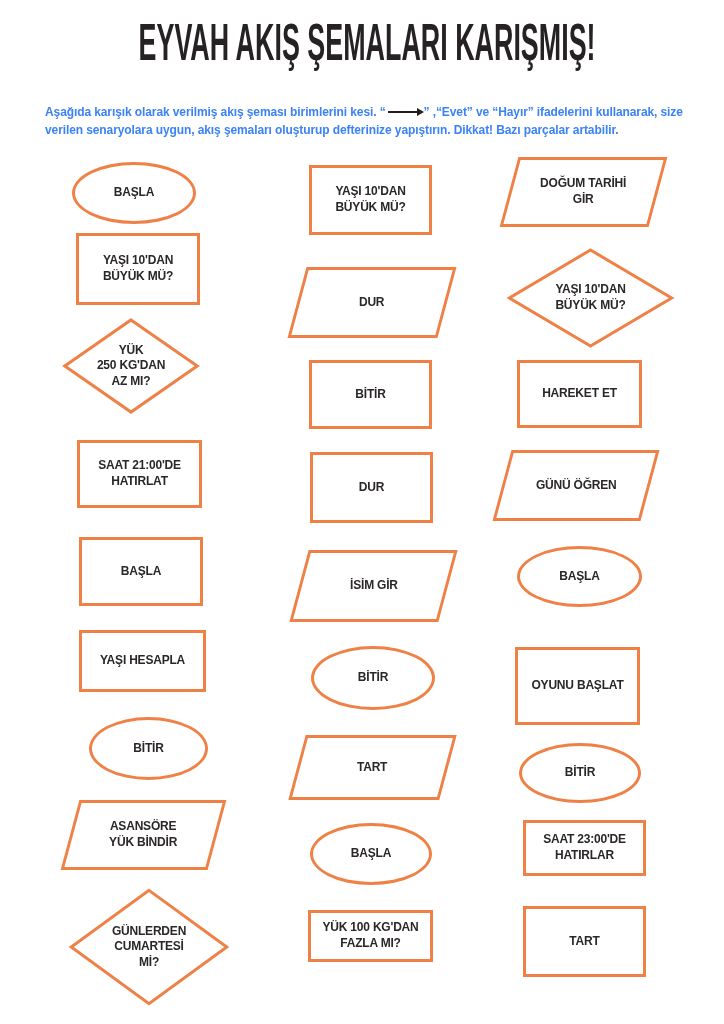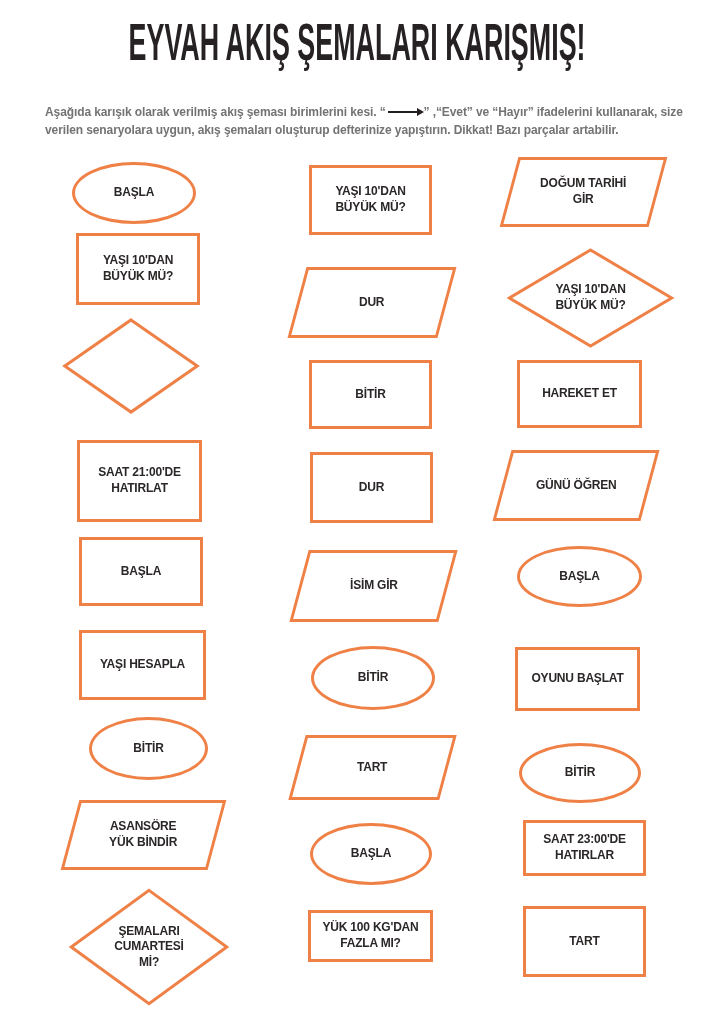--- a/index.html
+++ b/index.html
@@ -15,42 +15,42 @@
     background: #ffffff;
     overflow: hidden;
     color: #2b2b2b;
   }
   
   .title-wrap {
     position: absolute;
     top: 14px;
     left: 0;
     width: 724px;
-    text-align: left;
+    text-align: right;
   }
   .title {
     display: inline-block;
     margin: 0;
     font-size: 42px;
     font-weight: bold;
     letter-spacing: 0px;
     color: #262223;
     white-space: nowrap;
     transform: scale(0.64, 1.22);
     transform-origin: center top;
   }
   .instructions {
     position: absolute;
     top: 92px;
     left: 45px;
     width: 640px;
     font-size: 12px;
     font-weight: bold;
     line-height: 1.48;
-    color: #737373;
+    color: #3b82f6;
     letter-spacing: -0.1px;
   }
   .arrow {
     display: inline-block;
     position: relative;
     width: 30px;
     height: 2px;
     background: #231f20;
     vertical-align: middle;
     margin: 0 6px 2px 2px;
@@ -120,49 +120,52 @@
 
   <div class="shape rect" style="left:76px;top:233px;width:124px;height:72px">
     <span class="lbl">YAŞI 10'DAN
 BÜYÜK MÜ?</span>
   </div>
 
   <div class="shape diamond" style="left:62px;top:318px;width:138px;height:96px">
     <svg viewBox="0 0 100 100" preserveAspectRatio="none">
       <polygon points="50,2 98,50 50,98 2,50" vector-effect="non-scaling-stroke"></polygon>
     </svg>
-  </div>
-
-  <div class="shape rect" style="left:77px;top:440px;width:125px;height:82px">
+    <span class="lbl">YÜK
+250 KG'DAN
+AZ MI?</span>
+  </div>
+
+  <div class="shape rect" style="left:77px;top:440px;width:125px;height:68px">
     <span class="lbl">SAAT 21:00'DE
 HATIRLAT</span>
   </div>
 
   <div class="shape rect" style="left:79px;top:537px;width:124px;height:69px">
     <span class="lbl">BAŞLA</span>
   </div>
 
-  <div class="shape rect" style="left:79px;top:630px;width:127px;height:70px">
+  <div class="shape rect" style="left:79px;top:630px;width:127px;height:62px">
     <span class="lbl">YAŞI HESAPLA</span>
   </div>
 
   <div class="shape ellipse" style="left:89px;top:717px;width:119px;height:63px">
     <span class="lbl">BİTİR</span>
   </div>
 
   <div class="shape para" style="left:70px;top:800px;width:147px;height:70px">
     <span class="lbl">ASANSÖRE
 YÜK BİNDİR</span>
   </div>
 
   <div class="shape diamond" style="left:68px;top:888px;width:162px;height:118px">
     <svg viewBox="0 0 100 100" preserveAspectRatio="none">
       <polygon points="50,2 98,50 50,98 2,50" vector-effect="non-scaling-stroke"></polygon>
     </svg>
-    <span class="lbl">ŞEMALARI
+    <span class="lbl">GÜNLERDEN
 CUMARTESİ
 Mİ?</span>
   </div>
 
   <div class="shape rect" style="left:309px;top:165px;width:123px;height:70px">
     <span class="lbl">YAŞI 10'DAN
 BÜYÜK MÜ?</span>
   </div>
 
   <div class="shape para" style="left:297px;top:267px;width:150px;height:71px">
@@ -216,21 +219,21 @@
   </div>
 
   <div class="shape para" style="left:502px;top:450px;width:148px;height:71px">
     <span class="lbl">GÜNÜ ÖĞREN</span>
   </div>
 
   <div class="shape ellipse" style="left:517px;top:546px;width:125px;height:61px">
     <span class="lbl">BAŞLA</span>
   </div>
 
-  <div class="shape rect" style="left:515px;top:647px;width:125px;height:64px">
+  <div class="shape rect" style="left:515px;top:647px;width:125px;height:78px">
     <span class="lbl">OYUNU BAŞLAT</span>
   </div>
 
   <div class="shape ellipse" style="left:519px;top:743px;width:122px;height:60px">
     <span class="lbl">BİTİR</span>
   </div>
 
   <div class="shape rect" style="left:523px;top:820px;width:123px;height:56px">
     <span class="lbl">SAAT 23:00'DE
 HATIRLAR</span>

